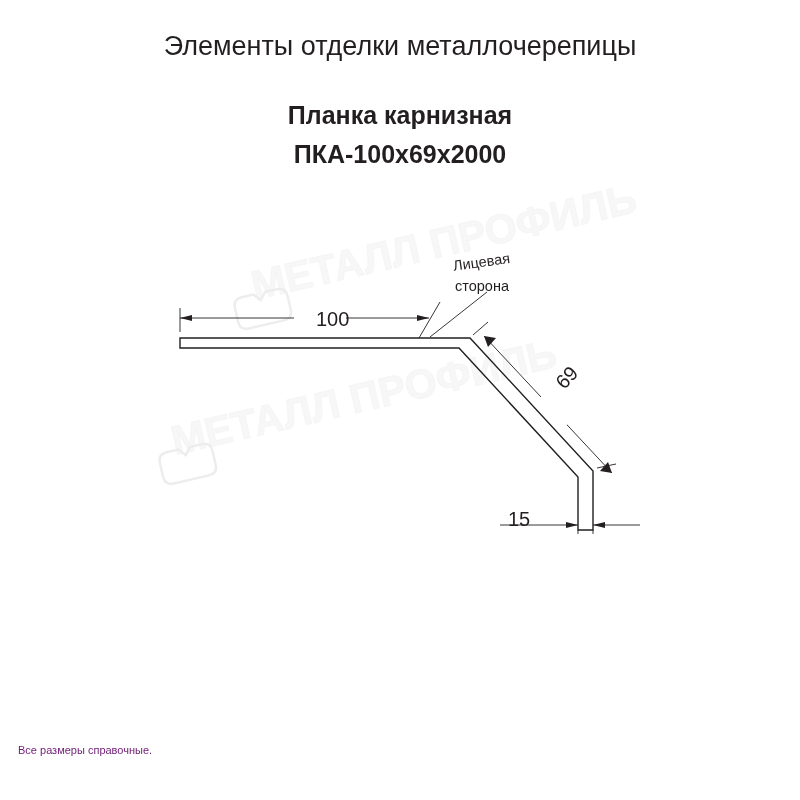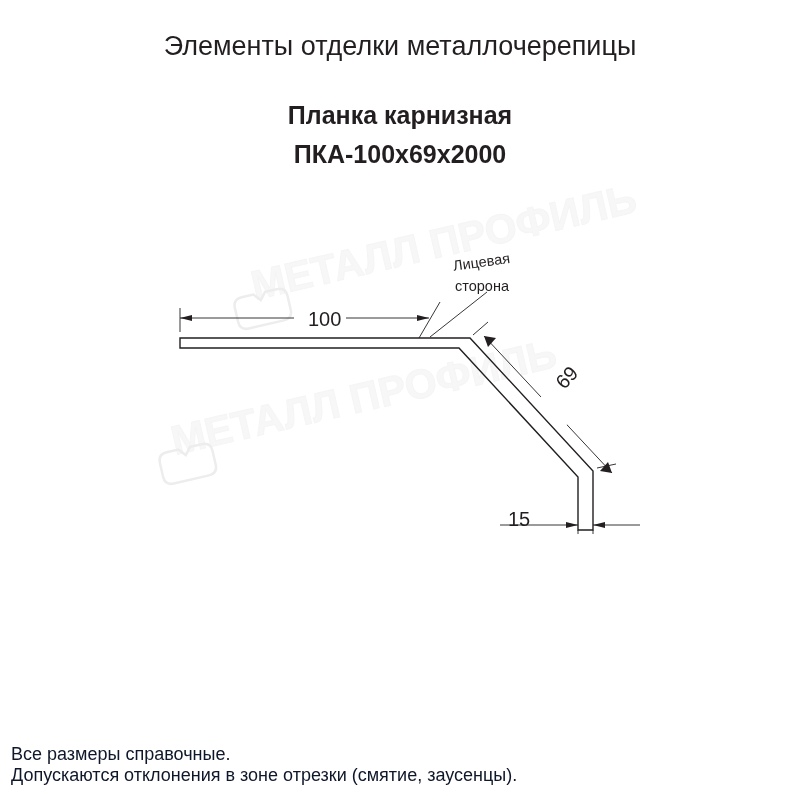--- a/index.html
+++ b/index.html
@@ -45,35 +45,35 @@
   #product-code { top: 140px; }
 
   #drawing {
     position: absolute;
     left: 0;
     top: 0;
   }
 
   .footnote {
     position: absolute;
-    left: 11px;
-    font-size: 18px;
-    color: #0f172a;
+    left: 18px;
+    font-size: 11px;
+    color: #701a75;
     white-space: nowrap;
   }
   #footnote-1 { top: 744px; }
   #footnote-2 { top: 765px; }
 
   .dim-label {
     position: absolute;
     font-size: 20px;
     color: #231f20;
     white-space: nowrap;
   }
-  #label-100 { left: 308px; top: 308px; }
+  #label-100 { left: 316px; top: 308px; }
   #label-69  { left: 551px; top: 378px; transform: rotate(-47deg); transform-origin: left top; }
   #label-10  { left: 508px; top: 508px; }
 
   .face-label {
     position: absolute;
     font-size: 14.5px;
     color: #231f20;
     line-height: 17px;
     white-space: nowrap;
   }
@@ -147,15 +147,14 @@
   </svg>
 
   <div class="dim-label" id="label-100">100</div>
   <div class="dim-label" id="label-69">69</div>
   <div class="dim-label" id="label-10">15</div>
 
   <div class="face-label" id="face-line-1">Лицевая</div>
   <div class="face-label" id="face-line-2">сторона</div>
 
   <div class="footnote" id="footnote-1">Все размеры справочные.</div>
-  <div class="footnote" id="footnote-2">Допускаются отклонения в зоне отрезки (смятие, заусенцы).</div>
 
 </div>
 
 </body></html>

